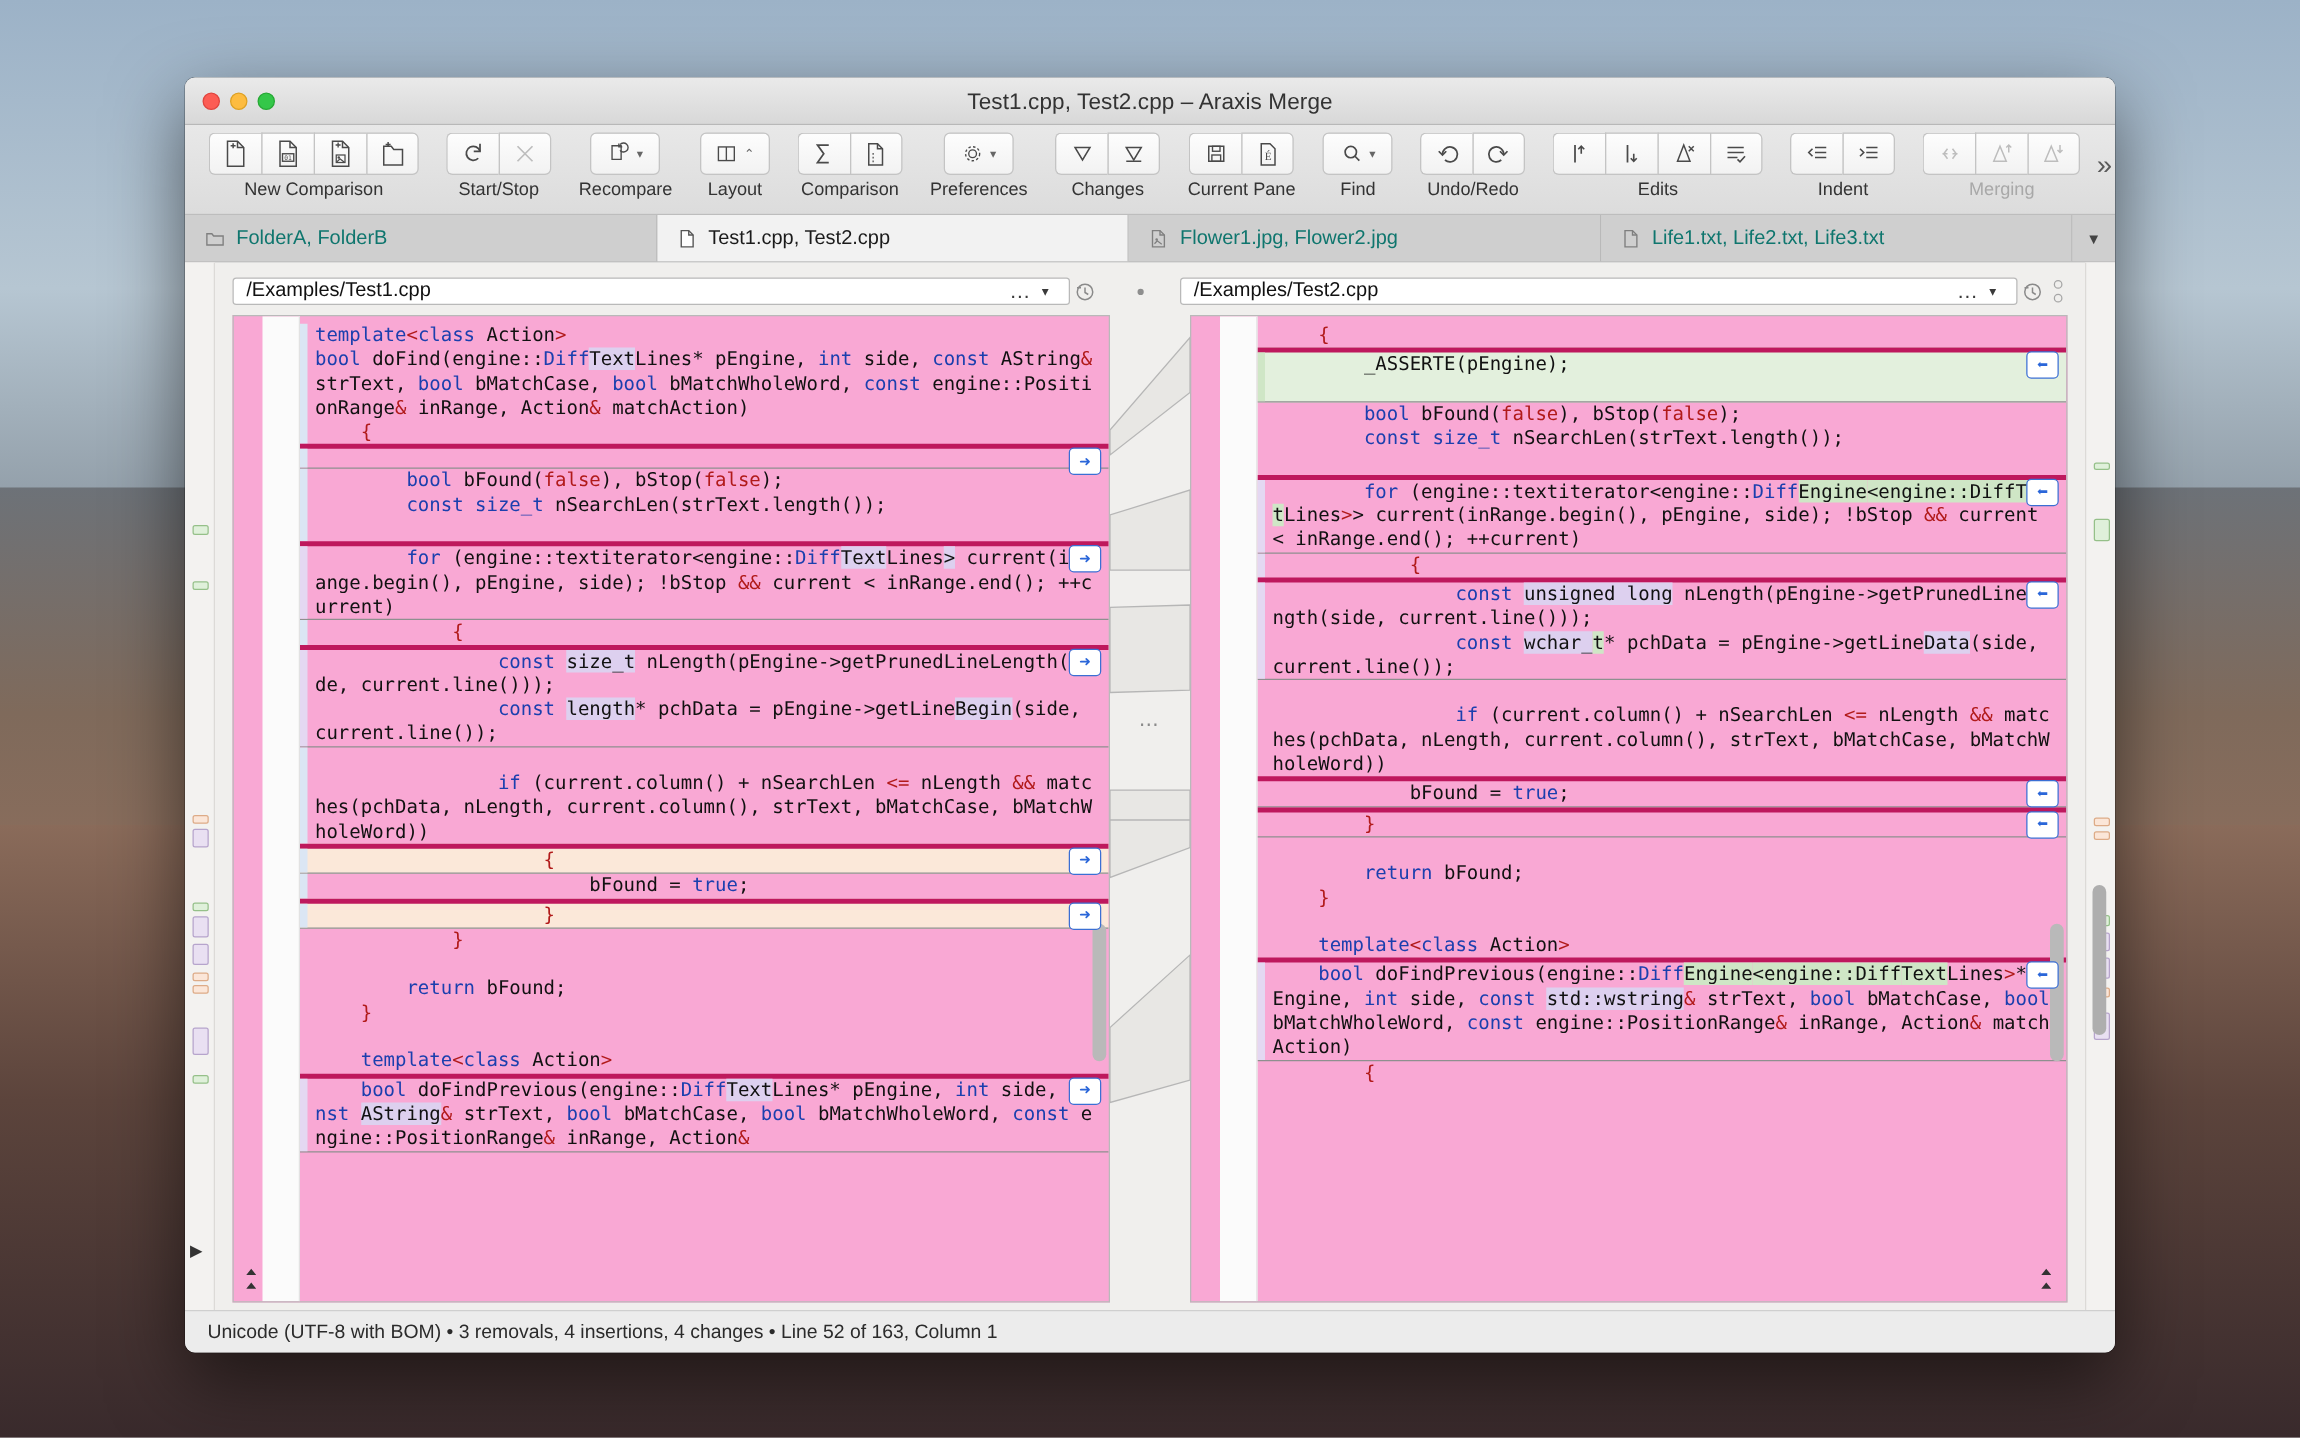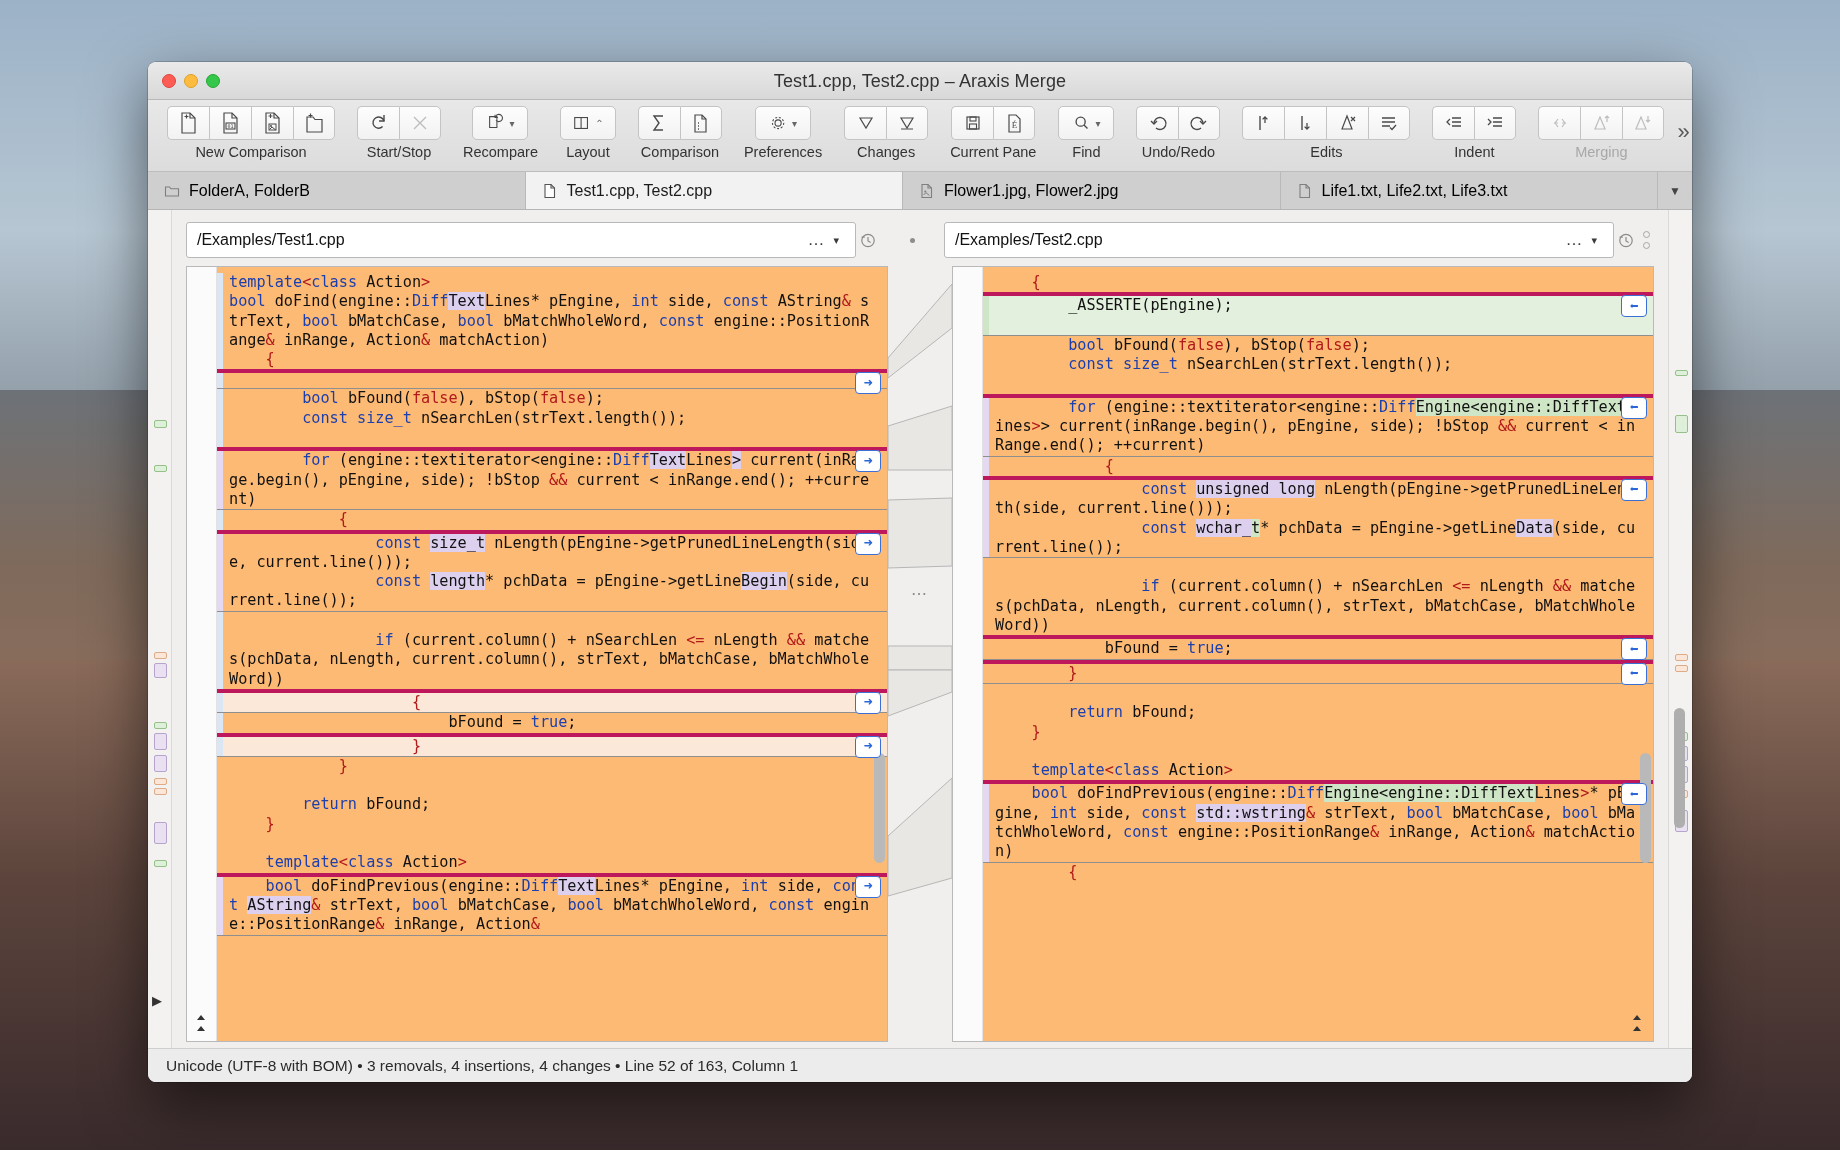--- a/index.html
+++ b/index.html
@@ -69,21 +69,21 @@
   .overflow{margin-left:auto;align-self:center;font-size:22px;color:#5a5a5a;padding:0 10px 14px 6px;}
   svg{display:block;}
 
   
   .tabbar{
     flex:0 0 38px;height:38px;display:flex;align-items:stretch;
     background:#d2d2d2;border-bottom:1px solid #b5b5b5;
   }
   .tab{
     flex:1 1 0;display:flex;align-items:center;gap:9px;padding:0 16px;
-    font-size:16px;color:#000000;background:#cfcfcf;
+    font-size:16px;color:#0f766e;background:#cfcfcf;
     border-right:1px solid #b9b9b9;white-space:nowrap;overflow:hidden;
   }
   .tab.active{background:#f2f2f2;color:#1b1b1b;}
   .tab-ico{flex:0 0 16px;opacity:.65;}
   .tab.active .tab-ico{opacity:.9;}
   .tabmore{flex:0 0 34px;display:flex;align-items:center;justify-content:center;
     background:#cfcfcf;font-size:12px;color:#444;}
 
   
   .body{flex:1 1 auto;display:flex;background:#f0efed;min-height:0;}
@@ -91,36 +91,36 @@
   .railL{border-right:1px solid #dcdad7;}
   .railR{border-left:1px solid #dcdad7;}
   .mark{position:absolute;left:6px;width:13px;border:1px solid;border-radius:2px;}
   .mk-green{background:#dff0da;border-color:#95c089;}
   .mk-purple{background:#e9e0f2;border-color:#b6a4cc;}
   .mk-peach{background:#fbe6d8;border-color:#ddab87;}
 
   .panes{flex:1 1 auto;display:flex;flex-direction:column;min-width:0;}
   .paneheads{display:flex;align-items:center;padding:12px 14px 8px;gap:0;}
   .pathbox{
-    flex:1 1 0;height:36px;background:#fff;border:1px solid #b9b9b9;border-radius:3px;
+    flex:1 1 0;height:22px;background:#fff;border:1px solid #b9b9b9;border-radius:3px;
     display:flex;align-items:center;padding:0 8px 0 10px;font-size:16px;color:#111;
   }
   .pathbox .ptext{flex:1 1 auto;white-space:nowrap;overflow:hidden;}
   .pathbox .pdots{color:#3a3a3a;letter-spacing:1px;font-size:17px;padding:0 6px;}
   .pathbox .pcar{color:#3a3a3a;font-size:11px;padding:0 8px 0 2px;}
   .hist{flex:0 0 24px;display:flex;align-items:center;justify-content:center;color:#8a8a8a;}
   .midgap{flex:0 0 64px;display:flex;align-items:center;justify-content:center;}
   .dot{width:5px;height:5px;border-radius:50%;background:#8e8e8e;}
   .linkcol{flex:0 0 16px;display:flex;flex-direction:column;align-items:center;gap:4px;}
   .lnk{width:7px;height:7px;border-radius:50%;border:1.5px solid #a6a6a6;}
 
   .diffarea{flex:1 1 auto;display:flex;min-height:0;padding:0 14px 6px;}
   .pane{
-    flex:1 1 0;min-width:0;background:#fdba74;border:1px solid #b9b9b9;
-    position:relative;overflow:hidden;display:flex;
+    flex:1 1 0;min-width:0;background:#f9a8d4;border:1px solid #b9b9b9;
+    position:relative;overflow:hidden;display:flex;padding-left:23px;
   }
   .gutter{flex:0 0 30px;background:#fbfbfb;border-right:1px solid #e2e2e2;position:relative;}
   .code{
     flex:1 1 auto;position:relative;overflow:hidden;
     font-family:"DejaVu Sans Mono","Liberation Mono",monospace;
     font-size:15.2px; line-height:19.3px; color:#111;
     padding:6px 0 0 0;
   }
   .ln{white-space:pre-wrap; word-break:break-all; padding:0 10px 0 12px; position:relative;}
   

